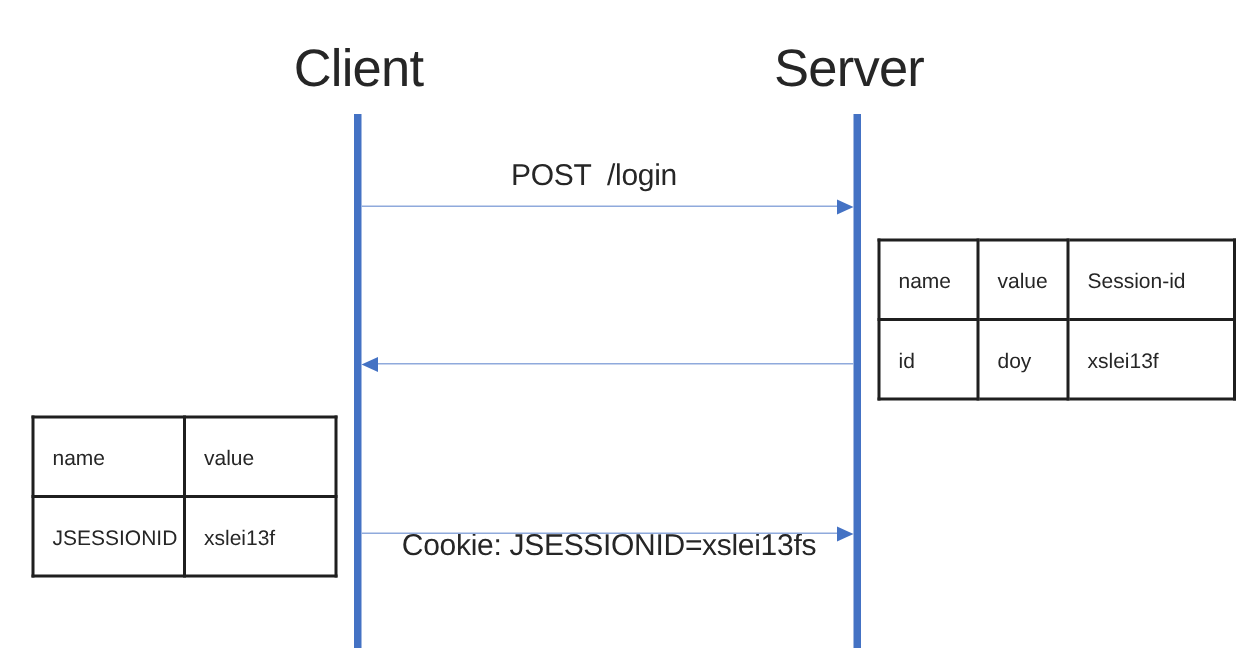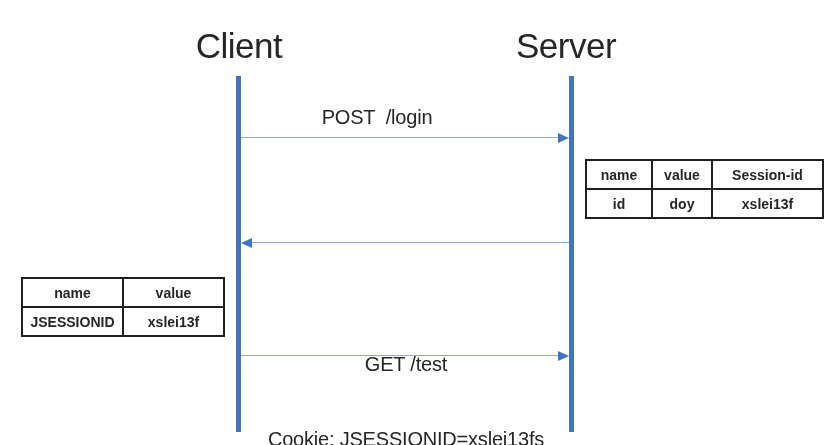--- a/index.html
+++ b/index.html
@@ -56,37 +56,37 @@
   .head2 { left: 241px; top: 238px; }
   .head3 { left: 558px; top: 351px; }
 
   .msg-label {
     position: absolute;
     font-size: 20px;
     text-align: center;
     white-space: pre;
     letter-spacing: -0.2px;
   }
-  .msg1 { left: 233px; top: 106px; width: 288px; text-align: center; }
+  .msg1 { left: 252px; top: 106px; width: 288px; text-align: center; }
   .msg2 { left: 239px; top: 214px; width: 334px; }
   .msg3 { left: 238px; top: 302px; width: 336px; line-height: 25px; }
 
   table.dtable {
     position: absolute;
     border-collapse: collapse;
     table-layout: fixed;
     font-size: 14px;
     background: #ffffff;
   }
   .dtable th, .dtable td {
     border: 2px solid var(--table-border, #1F1F1F);
-    font-weight: 700;
-    text-align: center;
+    font-weight: 400;
+    text-align: left;
     vertical-align: middle;
-    padding: 0;
+    padding: 12px;
     height: 27px;
     overflow: hidden;
   }
   .table-server { left: 585px; top: 159px; width: 237px; }
   .table-client { left: 21px;  top: 277px; width: 202px; }
 </style>
 </head>
 <body>
 
 <div class="canvas">
@@ -98,21 +98,20 @@
   <div class="lifeline lifeline-server"></div>
 
   <div class="msg-label msg1">POST  /login</div>
   <div class="arrow-line line1"></div>
   <div class="arrowhead dir-right head1"></div>
 
   <div class="arrow-line line2"></div>
   <div class="arrowhead dir-left head2"></div>
 
   <div class="msg-label msg3">
-    <div>GET /test</div>
     <div>Cookie: JSESSIONID=xslei13fs</div>
   </div>
   <div class="arrow-line line3"></div>
   <div class="arrowhead dir-right head3"></div>
 
   <table class="dtable table-server">
     <colgroup>
         <col style="width:66px">
         <col style="width:60px">
         <col style="width:111px">

